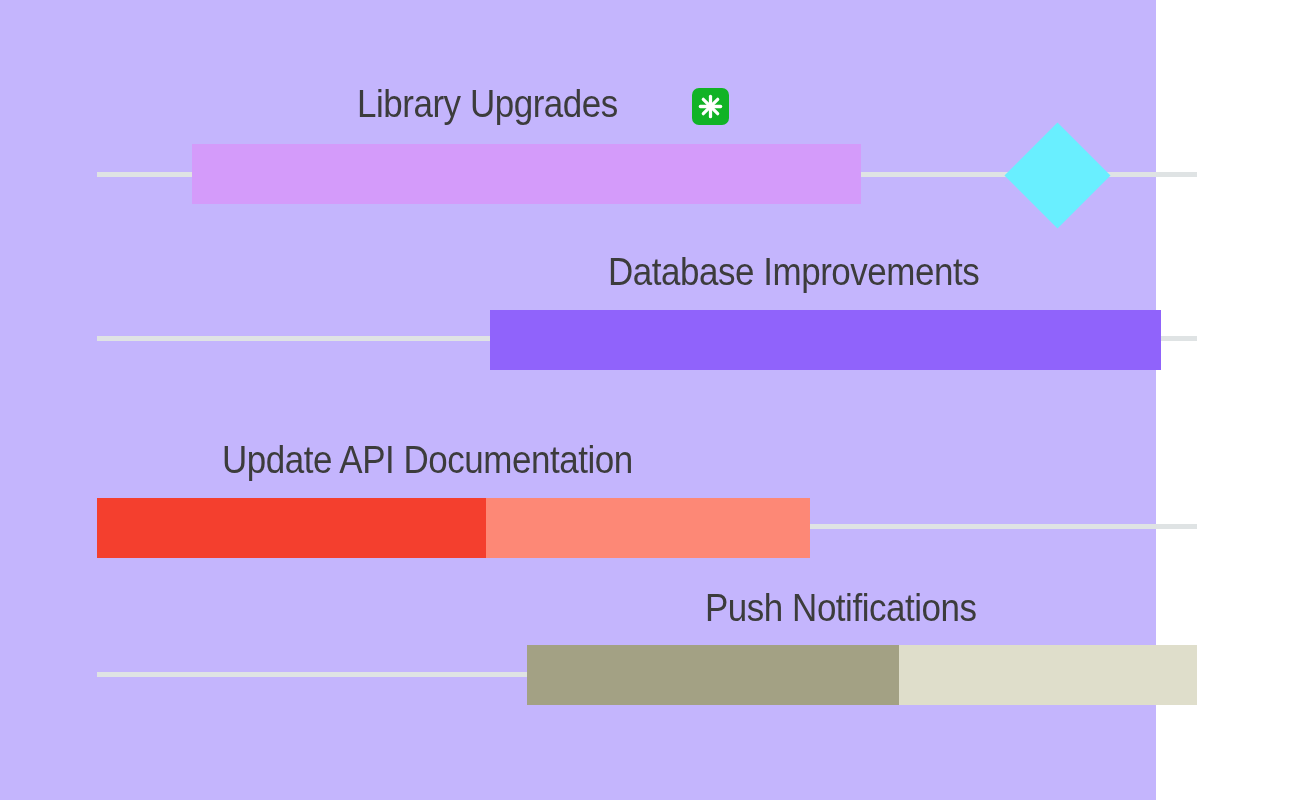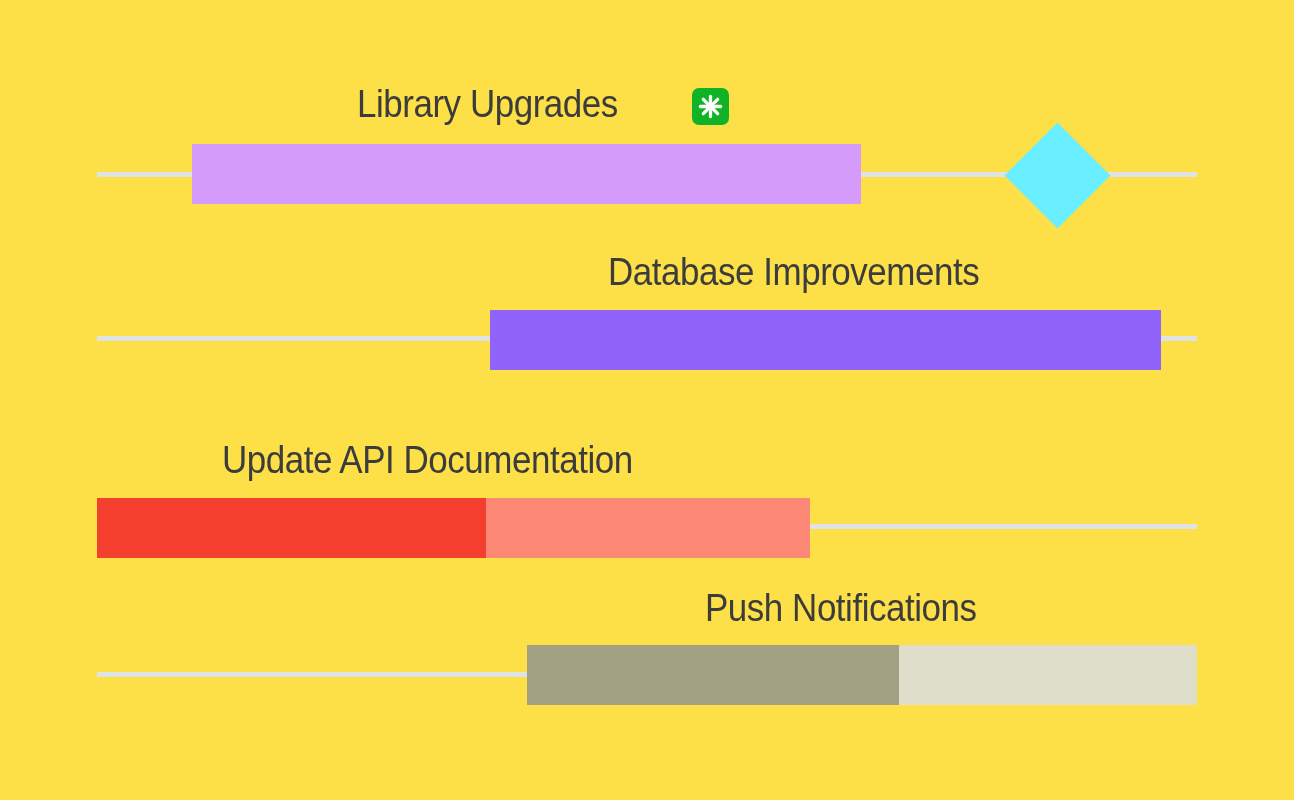--- a/index.html
+++ b/index.html
@@ -7,23 +7,23 @@
     padding: 0;
   }
   body {
     width: 1294px;
     height: 800px;
     overflow: hidden;
     font-family: "Liberation Sans", sans-serif;
   }
   #canvas {
     position: relative;
-    width: 1294px;
+    width: 1156px;
     height: 800px;
-    background: #fde047;
+    background: #c4b5fd;
   }
   
   .task-row {
     position: absolute;
     left: 0;
     width: 1294px;
   }
   
   .axis-line {
     position: absolute;

